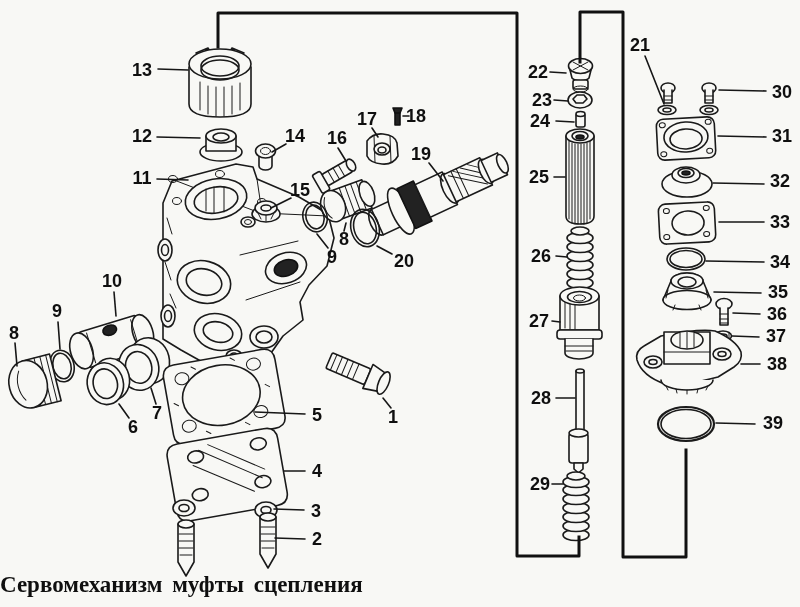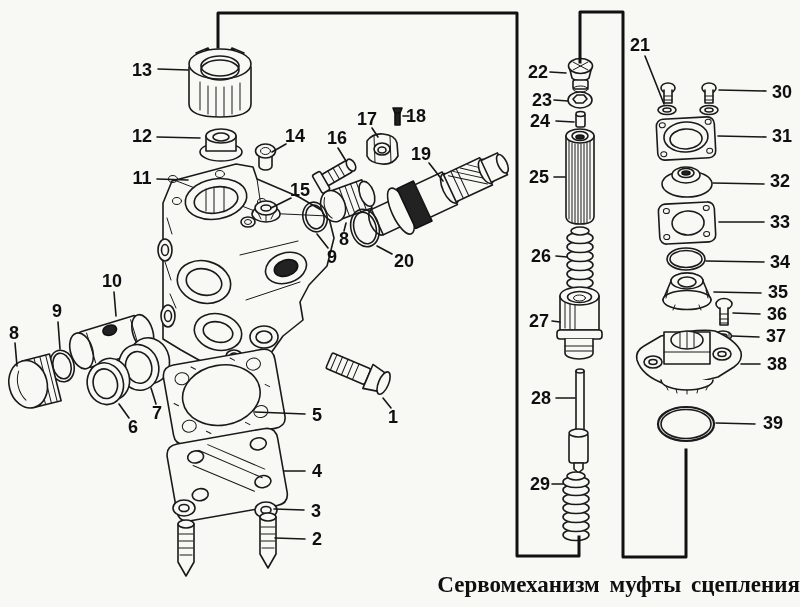--- a/index.html
+++ b/index.html
@@ -10,21 +10,21 @@
   svg :is(path,rect,ellipse,circle,polygon,polyline,line){
       stroke:#1a1a1a;stroke-width:1.6;fill:none;stroke-linecap:round;stroke-linejoin:round}
   svg .f{fill:#f8f8f5}
   svg .d{fill:#222;stroke:#111}
   svg .t{stroke-width:1}
   svg .k{stroke-width:2.2}
   svg .frame{fill:none;stroke:#111;stroke-width:3;stroke-linecap:square}
   svg .leader{stroke:#161616;stroke-width:1.6}
   svg text.callout{font:bold 18px "Liberation Sans",sans-serif;fill:#0f0f0f;stroke:none;
       text-anchor:middle;dominant-baseline:central}
-  .caption{position:absolute;left:0;right:0;top:572px;text-align:right;
+  .caption{position:absolute;left:0;right:0;top:572px;text-align:left;
       font:bold 23px "Liberation Serif",serif;color:#0f0f0f;word-spacing:4px}
 </style>
 </head>
 <body>
 
 <div class="stage">
 <svg width="800" height="607" viewBox="0 0 800 607">
 
   <g>
     <path class="f" d="M163,203 L172,181 L236,164 L253,167 L257,179 L299,197 L328,214 L334,238

